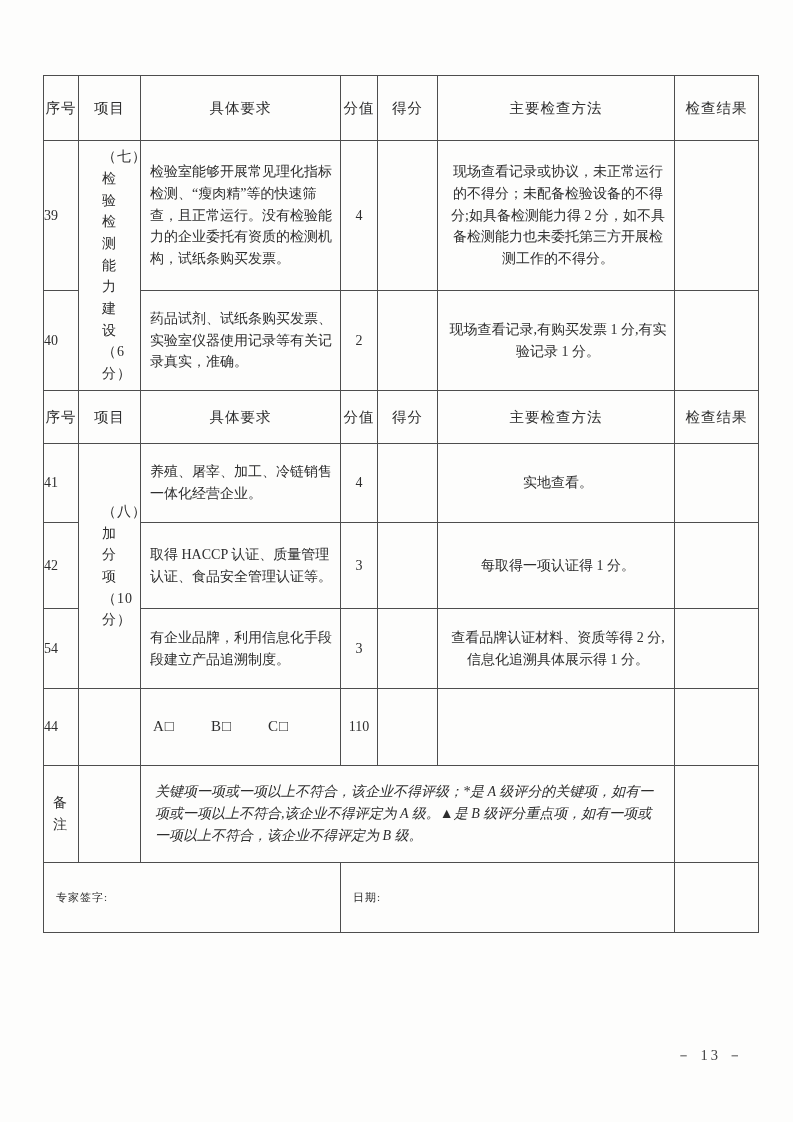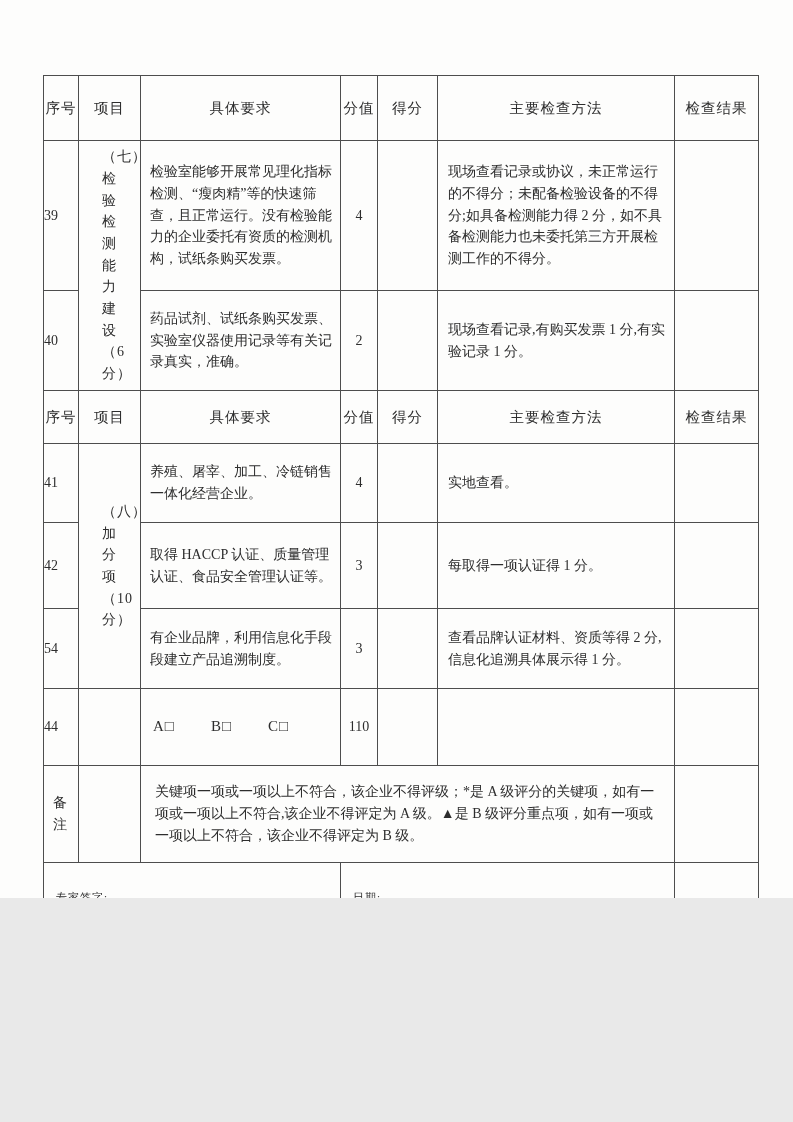--- a/index.html
+++ b/index.html
@@ -1,20 +1,20 @@
 <!DOCTYPE html>
 <html><head>
 <meta charset="utf-8">
 <style>
   * { margin: 0; padding: 0; box-sizing: border-box; }
   html, body { background: #e9e9e9; }
   .page {
     position: relative;
     width: 793px;
-    height: 898px;
+    height: 1122px;
     margin: 0 auto;
     background: #fdfdfc;
     font-family: "Liberation Serif", "DejaVu Serif", serif;
     color: #2d2d2d;
     overflow: hidden;
   }
   table.score-table {
     position: absolute;
     left: 43px;
     top: 75px;
@@ -29,27 +29,27 @@
     vertical-align: middle;
     font-weight: normal;
     line-height: 1.55;
     overflow: hidden;
   }
   th.hdr { text-align: center; font-size: 14.5px; letter-spacing: 1px; }
   td.seq { text-align: left; font-size: 14px; }
   td.item-cell { text-align: center; padding: 2px 23px; letter-spacing: 1px; }
   td.req { text-align: left; padding: 4px 6px 4px 9px; }
   td.score { text-align: center; }
-  td.method { text-align: left; padding: 4px 6px 4px 10px; }
+  td.method { text-align: center; padding: 4px 6px 4px 10px; }
   td.empty { background: transparent; }
   td.grade-options { padding-left: 12px; }
   .options-wrap { display: flex; gap: 36px; align-items: center; }
   .option { font-size: 15px; letter-spacing: 1px; }
   td.remark-label { text-align: center; padding: 4px 8px; letter-spacing: 2px; }
-  td.remark-text { text-align: left; padding: 6px 10px 6px 14px; line-height: 1.65; }
+  td.remark-text { text-align: left; padding: 6px 10px 6px 14px; line-height: 1.65; font-style: italic; }
   td.sig { text-align: left; padding-left: 12px; font-size: 11px; letter-spacing: 1px; }
   .page-number {
     position: absolute;
     right: 48px;
     top: 1046px;
     font-size: 14.5px;
     letter-spacing: 3px;
     color: #404040;
   }
 </style>

